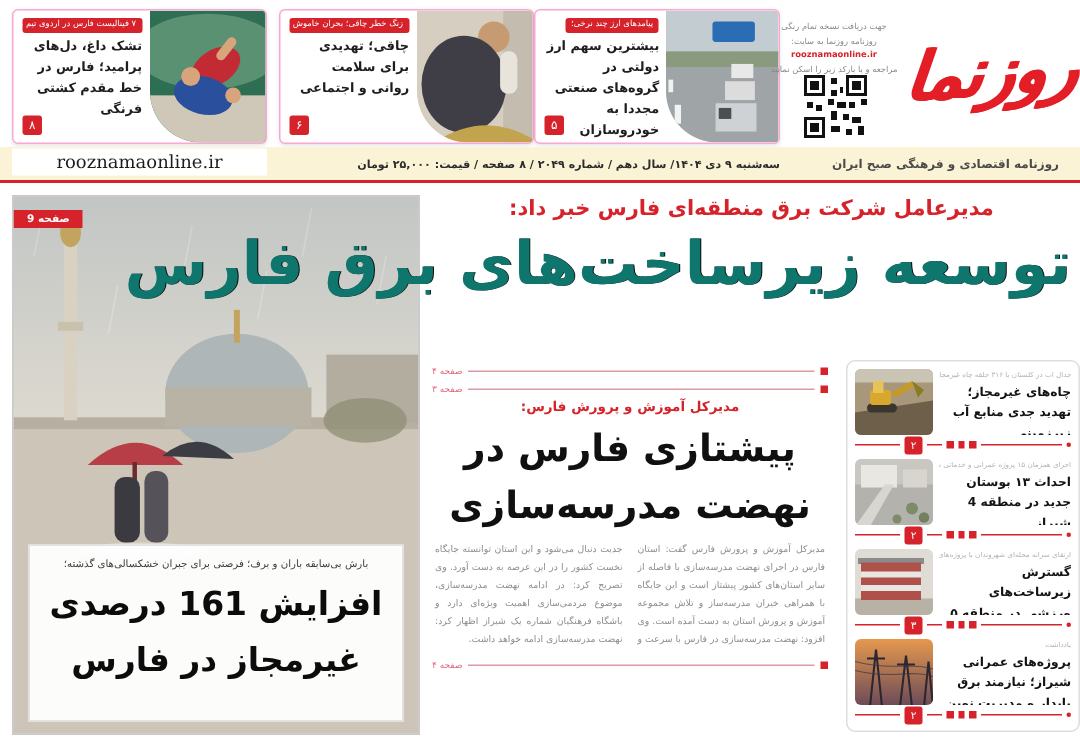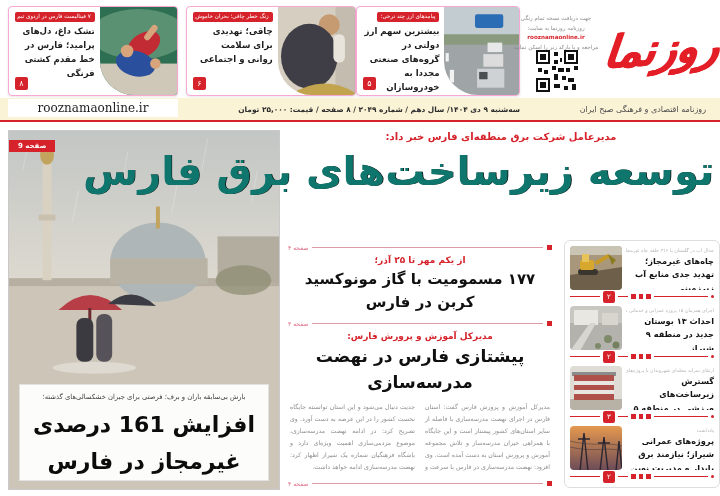--- a/index.html
+++ b/index.html
@@ -36,50 +36,50 @@
   .qr svg { width:100%; height:100%; shape-rendering:crispEdges; }
 
   
   .infobar { position:absolute; top:98px; left:0; right:0; height:24px;
     background:#faf3d6; border-bottom:2.5px solid #d6232b; }
   .site-box { position:absolute; left:8px; top:1px; bottom:3px; width:170px; background:#fff;
     display:flex; align-items:center; justify-content:center;
     font-family:"DejaVu Serif", serif; font-size:12px; color:#1c1c1c; direction:ltr; }
   .dateline { position:absolute; left:190px; width:330px; top:7px; text-align:right;
     font-size:7.4px; color:#2c2c2c; font-weight:bold; }
-  .tagline { position:absolute; right:14px; top:7px; font-size:8px; color:#4a4a4a; font-weight:normal; }
+  .tagline { position:absolute; right:14px; top:7px; font-size:8px; color:#4a4a4a; font-weight:bold; }
 
   
   .photo-box { position:absolute; left:8px; top:130px; width:272px; height:360px;
     border:1px solid #c9c9c9; background:#cfd3d2; overflow:hidden; }
   .photo-box svg.shot { position:absolute; inset:0; width:100%; height:100%; }
   .page-tab { position:absolute; top:9px; left:0; z-index:3; background:#d6232b; color:#fff;
     font-size:7px; font-weight:bold; padding:2px 9px; }
   .photo-overlay { position:absolute; left:10px; right:10px; bottom:8px; z-index:2;
-    background:rgba(255,255,255,.94); border:1px solid #e2e2e2; padding:8px 6px 0; text-align:center; }
+    background:rgba(255,255,255,.94); border:1px solid #e2e2e2; padding:8px 6px 21px; text-align:center; }
   .photo-kicker { font-size:6.8px; color:#3c3c3c; margin-bottom:6px; }
   .photo-title { font-size:22px; font-weight:900; color:#0c0c0c; line-height:1.65;
     letter-spacing:-0.5px; }
 
   
   .lead { position:absolute; left:288px; top:131px; width:426px; text-align:center; }
-  .lead-kicker { font-size:10px; font-weight:bold; color:#d6232b; margin-bottom:6px; }
+  .lead-kicker { font-size:14px; font-weight:bold; color:#d6232b; margin-bottom:6px; }
   .lead-title { font-size:40px; font-weight:900; color:#0f766e; line-height:1.15;
     letter-spacing:-1px; text-shadow:0.6px 0 #0b0b0b; white-space:nowrap; }
 
   
   .mid-col { position:absolute; left:288px; top:240px; width:264px; }
   .sep { display:flex; align-items:center; gap:4px; direction:ltr; height:10px; margin:2px 0; }
   .sep-label { font-size:6px; color:#e0657f; white-space:nowrap; }
   .sep-line { flex:1; height:1px; background:#dc9aa4; }
   .sep-sq { width:5px; height:5px; background:#d6232b; }
   .art-kicker { text-align:center; font-size:9px; font-weight:bold; color:#d6232b; margin-top:3px; }
   .art-title { text-align:center; font-size:15px; font-weight:900; color:#101010;
     margin:3px 0 5px; line-height:1.5; }
-  .art-title.big { font-size:17px; margin-bottom:6px; }
+  .art-title.big { font-size:25px; margin-bottom:6px; }
   .art-body { column-count:2; column-gap:10px; font-size:6.2px; line-height:1.95;
     color:#8d8d8d; text-align:justify; margin:1px 2px 5px; }
 
   
   .side-box { position:absolute; left:564px; top:240px; width:156px; height:248px;
     border:1px solid #ddd; border-radius:6px; background:#fff; padding:5px 5px 2px; }
   .side-item { display:flex; gap:4px; height:44px; }
   .side-text { flex:1; overflow:hidden; }
   .side-kicker { font-size:4.8px; color:#b5b5b5; white-space:nowrap; overflow:hidden;
     text-align:right; margin:2px 0 2px; }
@@ -251,24 +251,20 @@
   <div class="lead-title">توسعه زیرساخت‌های برق فارس</div>
 </div>
 
 <div class="mid-col">
   <div class="sep">
     <span class="sep-label">صفحه ۴</span>
     <span class="sep-line"></span>
       <span class="sep-sq"></span>
   </div>
 
-  <div>
-    <div class="art-kicker">از یکم مهر تا ۲۵ آذر؛</div>
-    <div class="art-title">۱۷۷ مسمومیت با گاز مونوکسید کربن در فارس</div>
-  </div>
 
   <div class="sep">
     <span class="sep-label">صفحه ۳</span>
     <span class="sep-line"></span>
       <span class="sep-sq"></span>
   </div>
 
   <div>
     <div class="art-kicker">مدیرکل آموزش و پرورش فارس:</div>
     <div class="art-title big">پیشتازی فارس در نهضت مدرسه‌سازی</div>
@@ -310,21 +306,21 @@
     <span class="s-sq"></span>
       <span class="s-sq"></span>
       <span class="s-sq"></span>
     <span class="s-line s-grow"></span>
       <span class="s-dot"></span>
   </div>
 
   <div class="side-item">
     <div class="side-text">
       <div class="side-kicker">اجرای همزمان ۱۵ پروژه عمرانی و خدماتی شهری؛</div>
-      <div class="side-title">احداث ۱۳ بوستان جدید در منطقه ۹ شیراز</div>
+      <div class="side-title">احداث ۱۳ بوستان جدید در منطقه 4 شیراز</div>
     </div>
     <div class="side-img">
       <svg viewBox="0 0 52 46" preserveAspectRatio="xMidYMid slice">
         <rect width="52" height="46" fill="#c9c7c2"></rect>
         <rect y="18" width="52" height="28" fill="#b4b2ac"></rect>
         <rect x="4" y="5" width="24" height="15" fill="#e9e7e2"></rect>
         <rect x="32" y="8" width="16" height="12" fill="#d8d5ce"></rect>
         <path d="M0 46 L20 18 L26 18 L10 46Z" fill="#d8d6d0"></path>
         <circle cx="38" cy="34" r="4" fill="#7e8a6a"></circle>
         <circle cx="46" cy="40" r="3.5" fill="#74805f"></circle>

